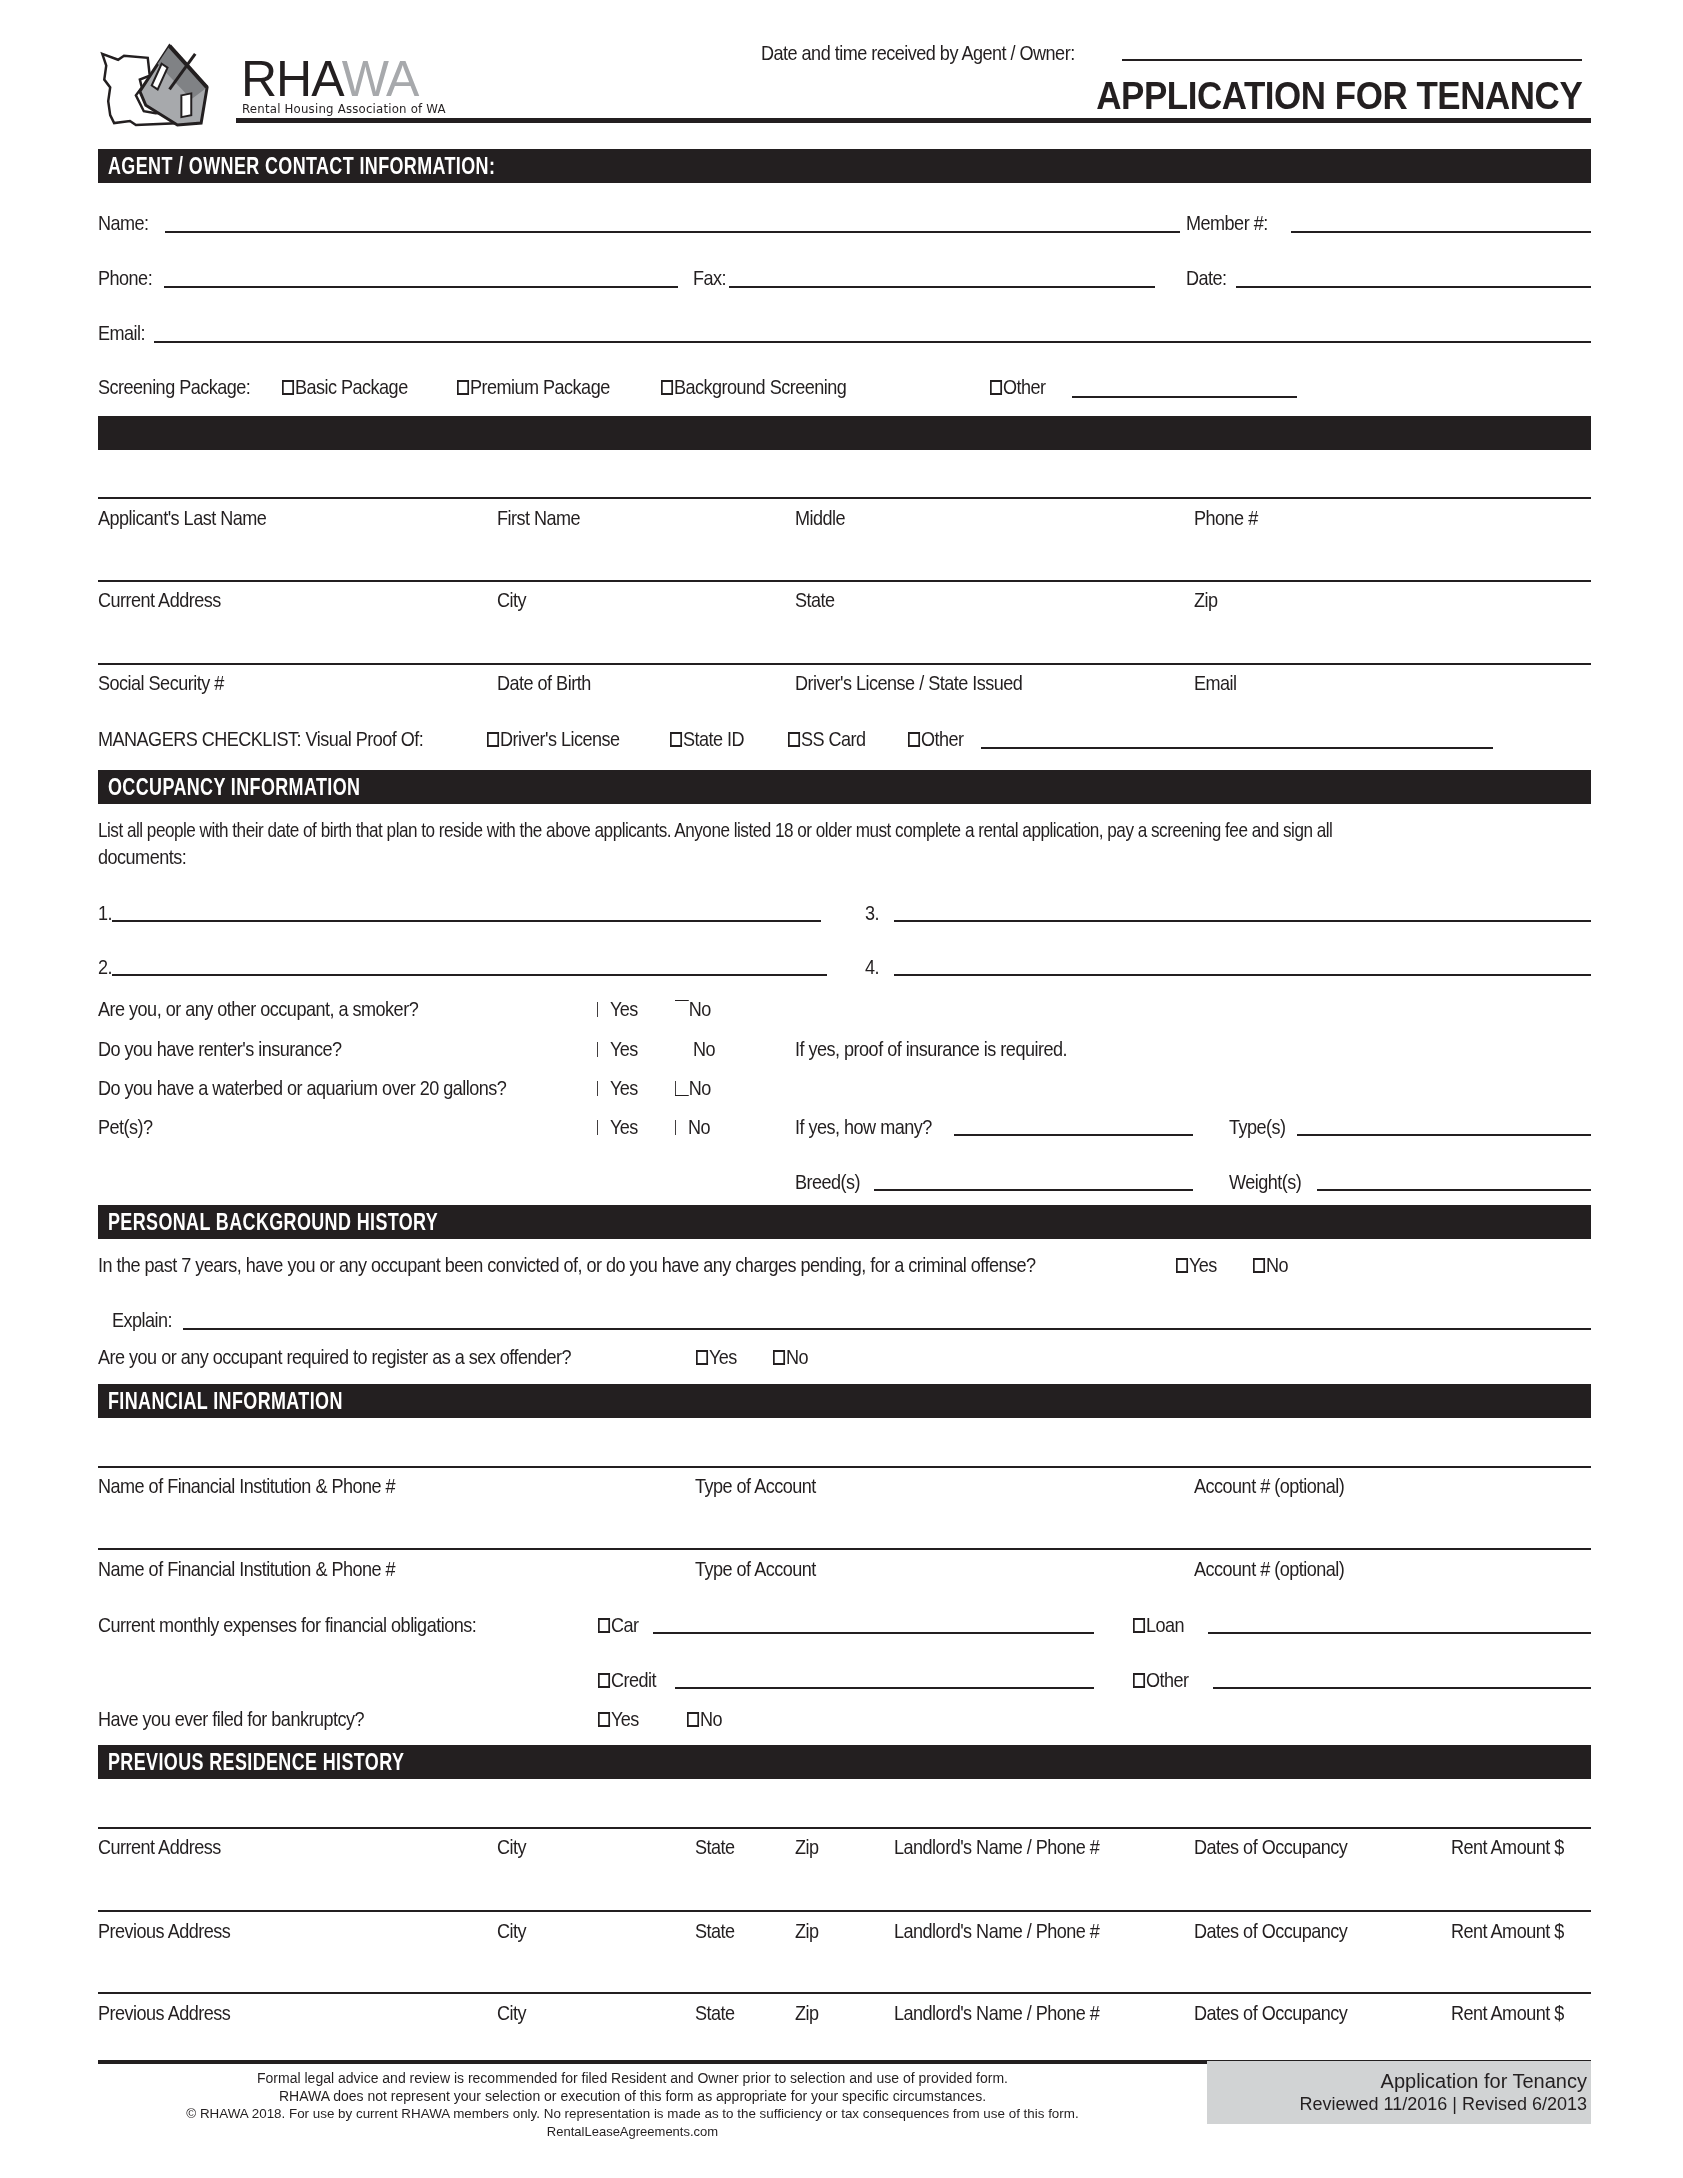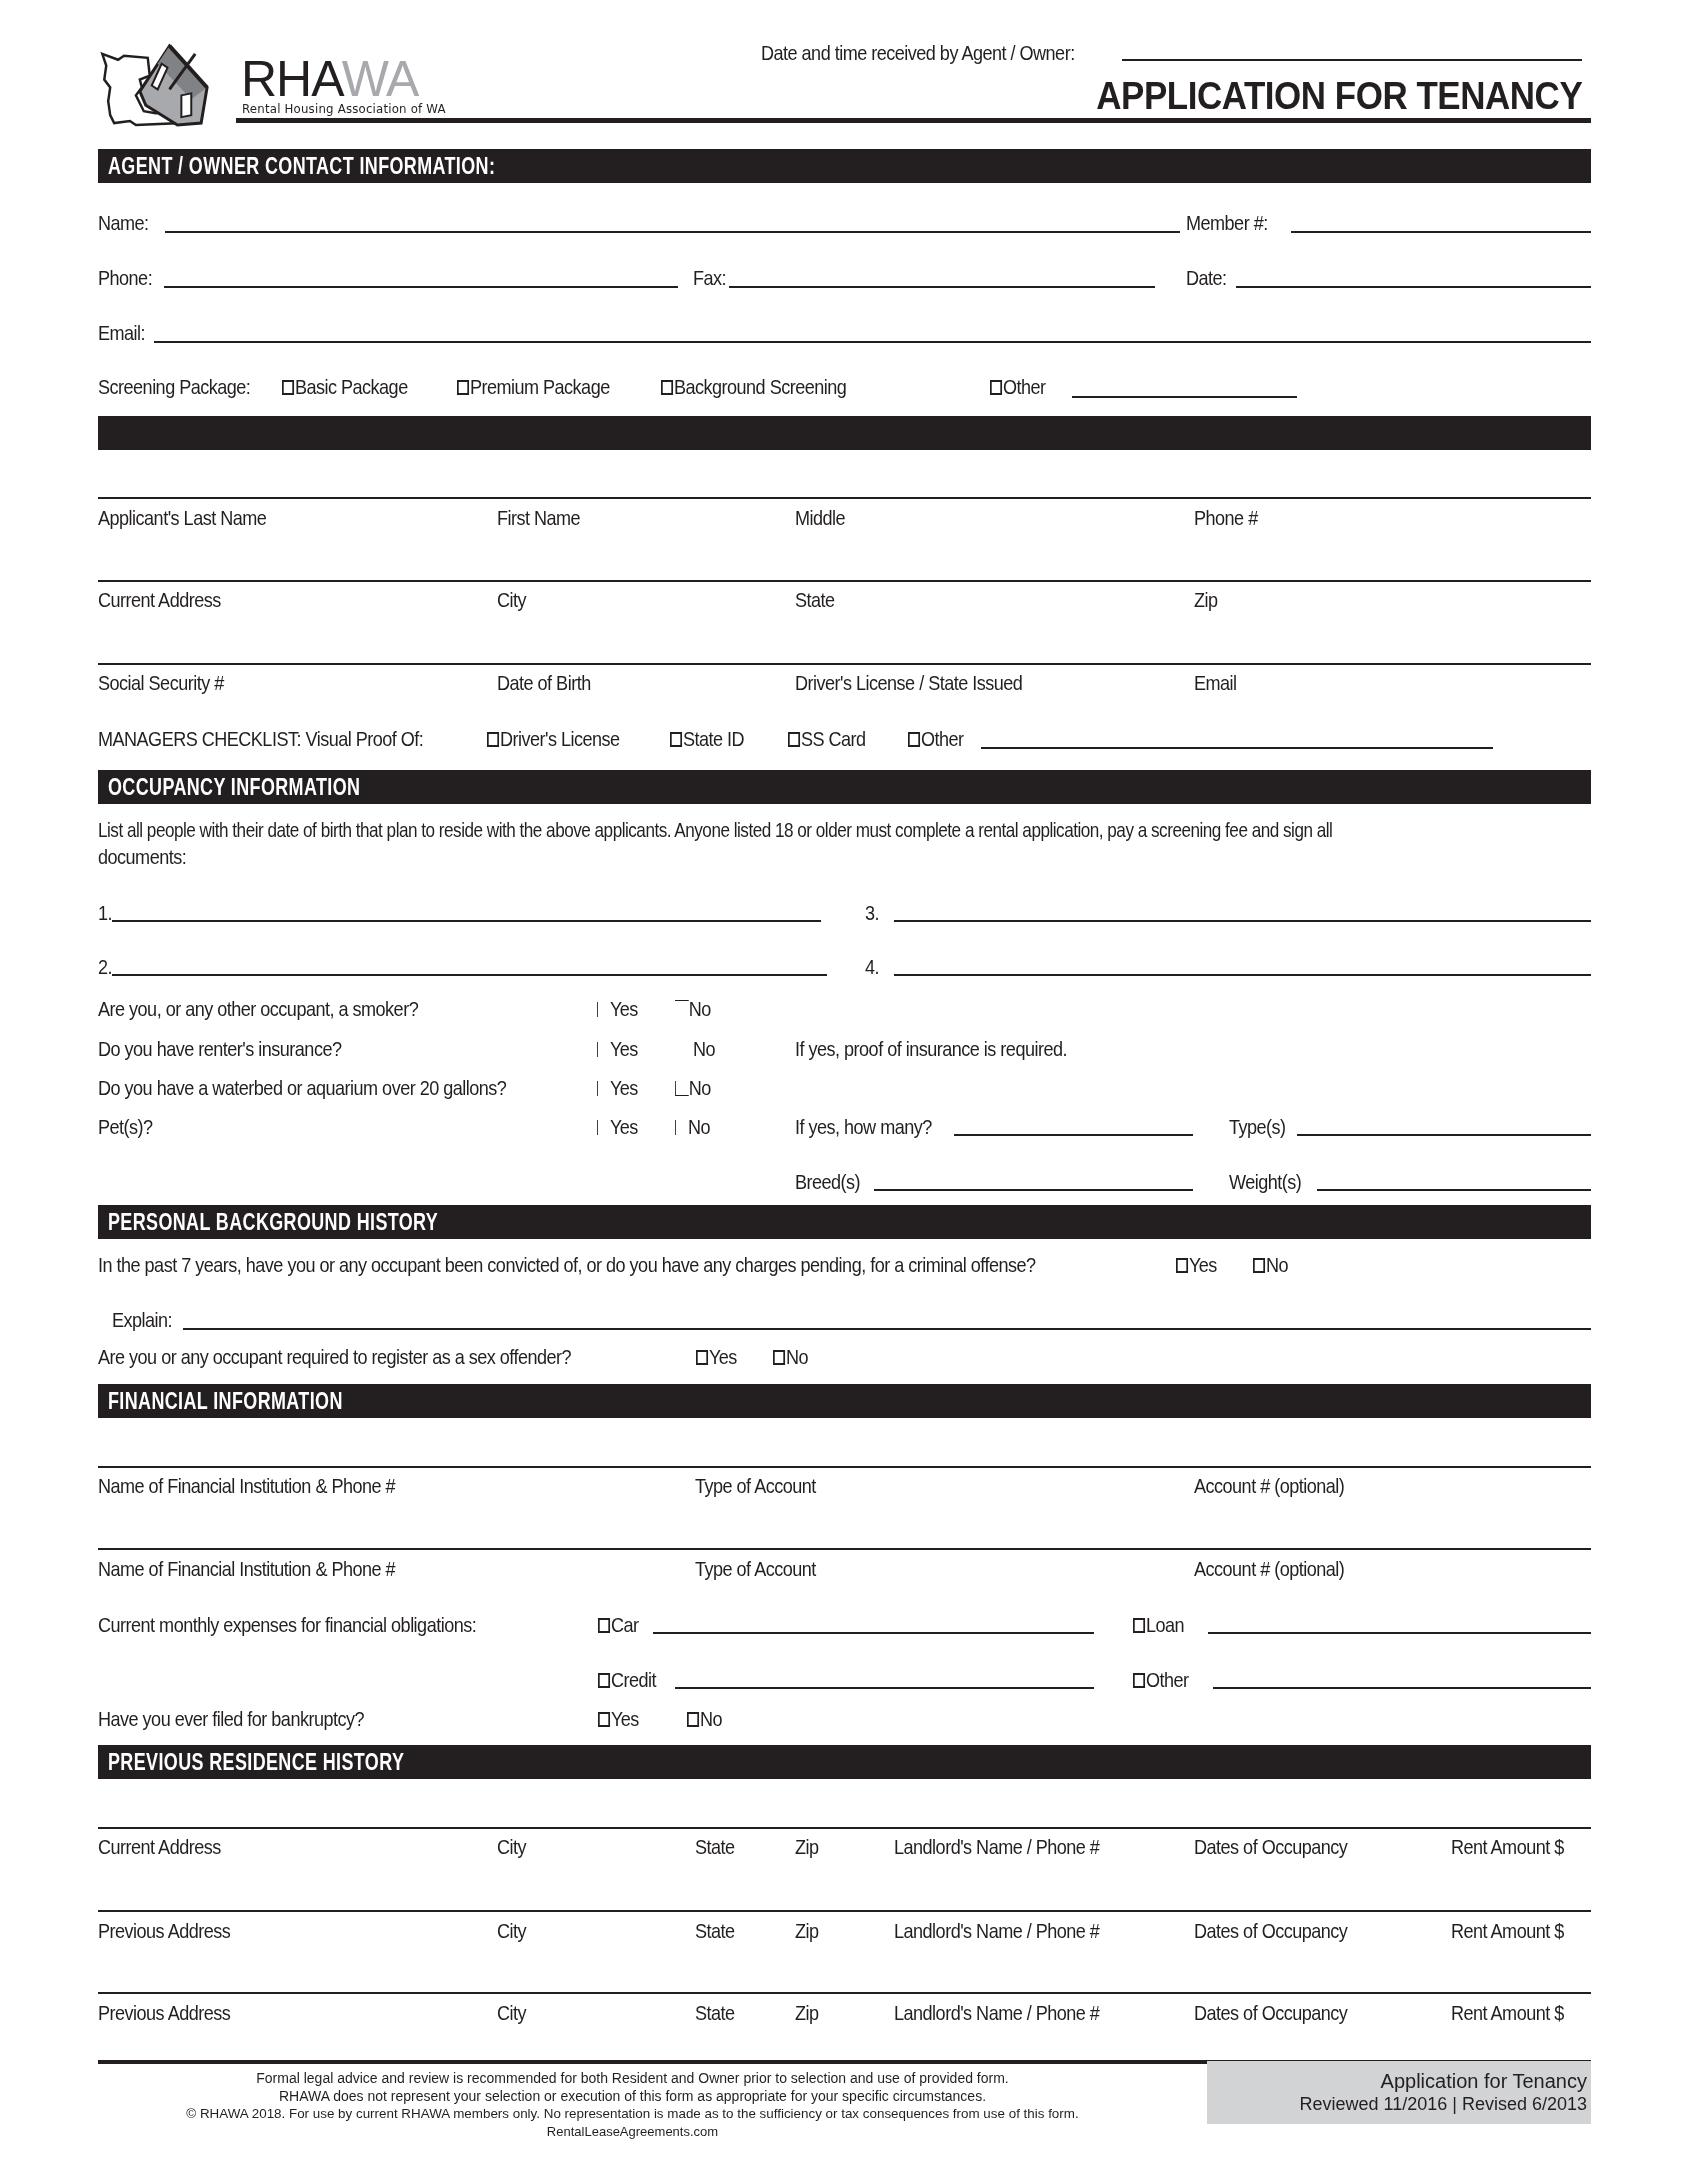--- a/index.html
+++ b/index.html
@@ -298,21 +298,21 @@
 <div class="lbl" style="left:98px; top:2002px;">Previous Address</div>
 <div class="lbl" style="left:497px; top:2002px;">City</div>
 <div class="lbl" style="left:695px; top:2002px;">State</div>
 <div class="lbl" style="left:795px; top:2002px;">Zip</div>
 <div class="lbl" style="left:894px; top:2002px;">Landlord's Name / Phone #</div>
 <div class="lbl" style="left:1194px; top:2002px;">Dates of Occupancy</div>
 <div class="lbl" style="left:1451px; top:2002px;">Rent Amount $</div>
 
 <div class="line" style="left:98px; top:2060px; width:1493px; height:4px;"></div>
 
-<div class="footer-text" style="top:2069px;">Formal legal advice and review is recommended for both Resident and Owner prior to selection and use of provided form.</div>
+<div class="footer-text" style="top:2069px;">Formal legal advice and review is recommended for filed Resident and Owner prior to selection and use of provided form.</div>
 <div class="footer-text" style="top:2087px;">RHAWA does not represent your selection or execution of this form as appropriate for your specific circumstances.</div>
 <div class="footer-text" style="top:2105px; font-size:13.4px;">© RHAWA 2018. For use by current RHAWA members only. No representation is made as to the sufficiency or tax consequences from use of this form.</div>
 <div class="footer-text footer-site" style="top:2123px;">RentalLeaseAgreements.com</div>
 
 <div class="footer-box">
   <div class="fb1">Application for Tenancy</div>
   <div class="fb2">Reviewed 11/2016 | Revised 6/2013</div>
 </div>
 
 

